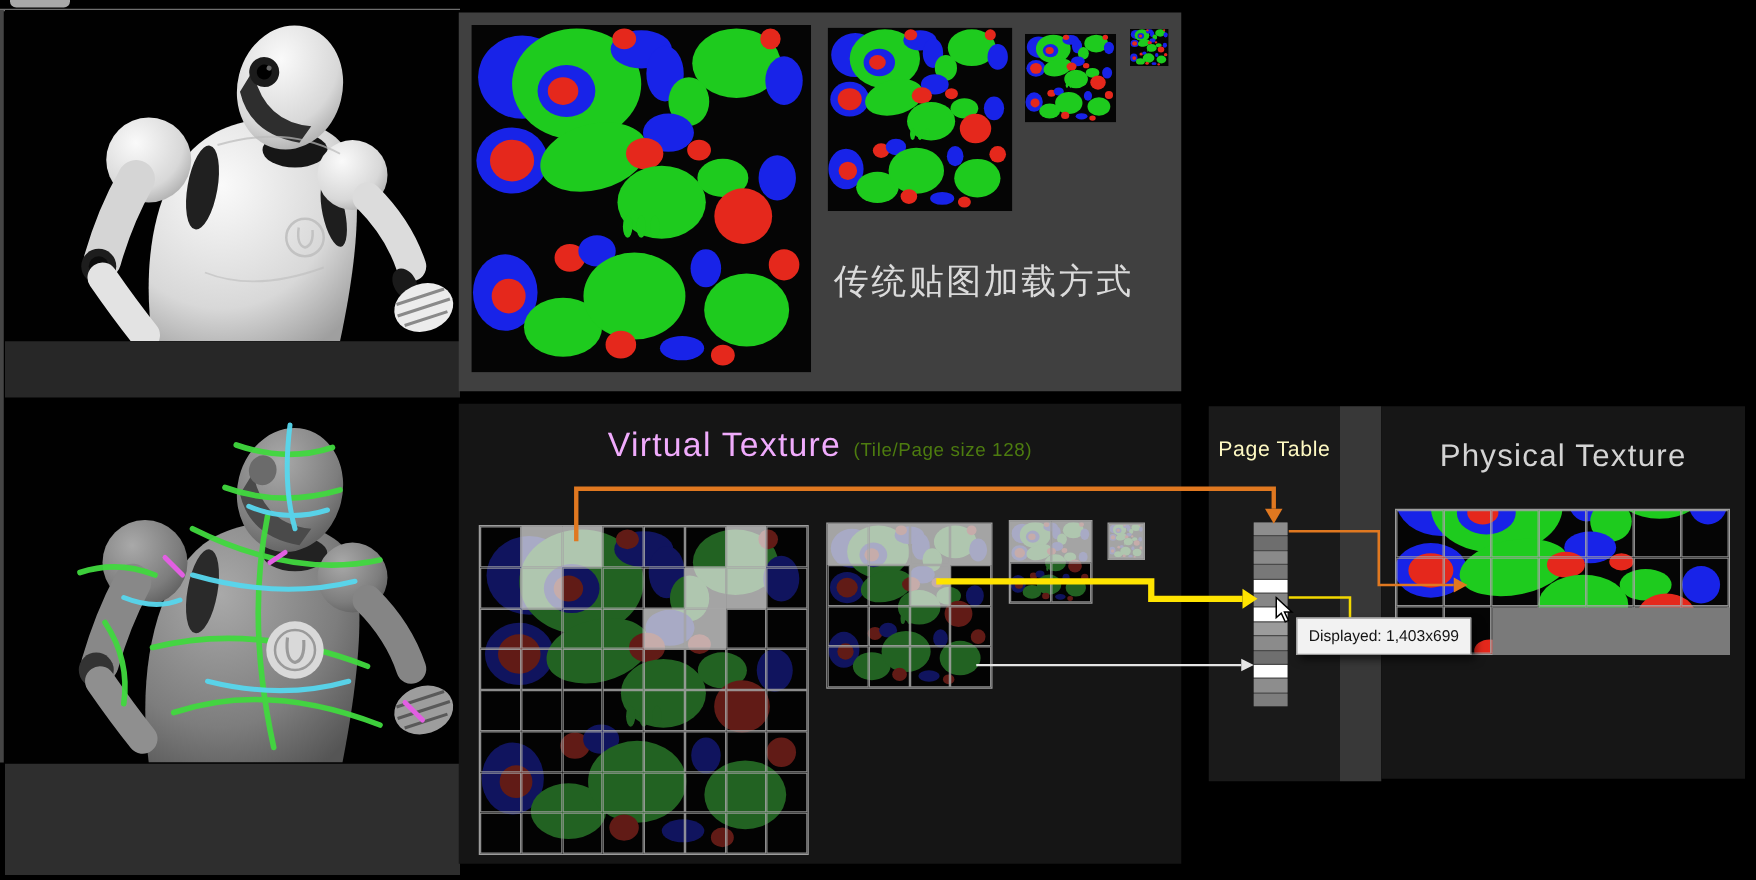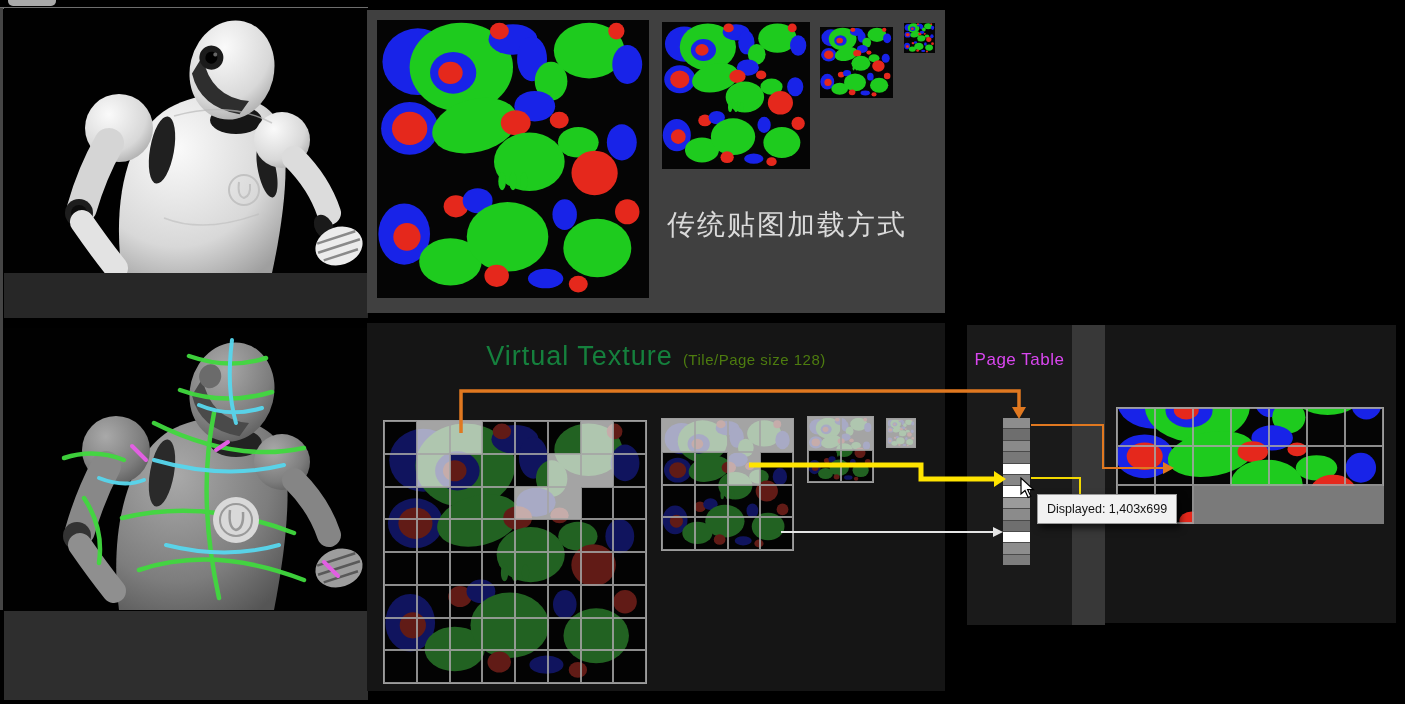--- a/index.html
+++ b/index.html
@@ -18,32 +18,32 @@
   
   #panel-traditional{left:367px;top:10px;width:578px;height:303px;background:#404040;}
   .mip{position:absolute;overflow:hidden;}
   .mip svg{display:block;width:100%;height:100%;}
   #caption-traditional{position:absolute;left:300px;top:196px;font-size:28px;letter-spacing:2px;
       color:#dadada;font-family:"DejaVu Sans","Liberation Sans",sans-serif;white-space:nowrap;}
   
   #panel-vt{left:367px;top:323px;width:578px;height:368px;background:#151515;}
   .vt-header{position:absolute;left:0;top:18px;width:100%;display:flex;justify-content:center;
       align-items:baseline;gap:10px;}
-  .vt-title{font-size:27px;font-weight:300;color:#15803d;letter-spacing:1px;}
+  .vt-title{font-size:27px;font-weight:300;color:#f0abfc;letter-spacing:1px;}
   .vt-sub{font-size:15px;color:#4d7c0f;letter-spacing:.5px;}
   .tex-grid{position:absolute;border:1px solid #9d9d9d;box-sizing:border-box;}
   .tex-grid .texfill{position:absolute;left:0;top:0;width:100%;height:100%;}
   .dark .texfill{filter:brightness(.52) saturate(.72);}
   .grid-overlay{position:absolute;left:0;top:0;width:100%;height:100%;display:grid;z-index:2;}
   .cell{box-shadow:inset 0 0 0 1px rgba(165,165,165,.85);}
   .cell.hl{background:var(--hl,rgba(255,255,255,.62));}
   
   #panel-pt{left:967px;top:325px;width:105px;height:300px;background:#1a1a1a;}
   .pt-title{position:absolute;left:0;top:25px;width:100%;text-align:center;font-size:17px;
-      font-weight:300;color:#d946ef;letter-spacing:.5px;}
+      font-weight:300;color:#fef9c3;letter-spacing:.5px;}
   #pt-strip{position:absolute;left:36px;top:93px;width:27px;height:147px;background:#4a4a4a;
       display:flex;flex-direction:column;gap:1px;}
   .pt-seg{flex:1;}
   #band-gap{left:1072px;top:325px;width:33px;height:300px;background:#383838;}
   
   #panel-phys{left:1105px;top:325px;width:291px;height:298px;background:#161616;}
   .phys-title{position:absolute;left:0;top:26px;width:100%;text-align:center;font-size:25px;
       font-weight:300;color:#d4d4d4;letter-spacing:1px;}
   #phys-grid{left:11px;top:82px;width:268px;height:117px;}
   #phys-free{position:absolute;left:77px;top:78px;width:190px;height:38px;z-index:3;}
@@ -357,20 +357,21 @@
         <div class="pt-seg" style="background: rgb(139, 139, 139);"></div>
         <div class="pt-seg" style="background: rgb(111, 111, 111);"></div>
         <div class="pt-seg" style="background: rgb(255, 255, 255);"></div>
         <div class="pt-seg" style="background: rgb(141, 141, 141);"></div>
         <div class="pt-seg" style="background: rgb(125, 125, 125);"></div>
       </div>
   </div>
   <div class="abs" id="band-gap"></div>
 
   <div class="panel" id="panel-phys">
+    <div class="phys-title">Physical Texture</div>
     <div class="tex-grid" id="phys-grid">
       <svg class="texfill" viewBox="2 18 96 50" preserveAspectRatio="none">
           <use href="#blobtex"></use>
         </svg>
       <div class="grid-overlay" style="grid-template-columns: repeat(7, 1fr); grid-template-rows: repeat(3, 1fr);">
           <div class="cell"></div>
           <div class="cell"></div>
           <div class="cell"></div>
           <div class="cell"></div>
           <div class="cell"></div>

